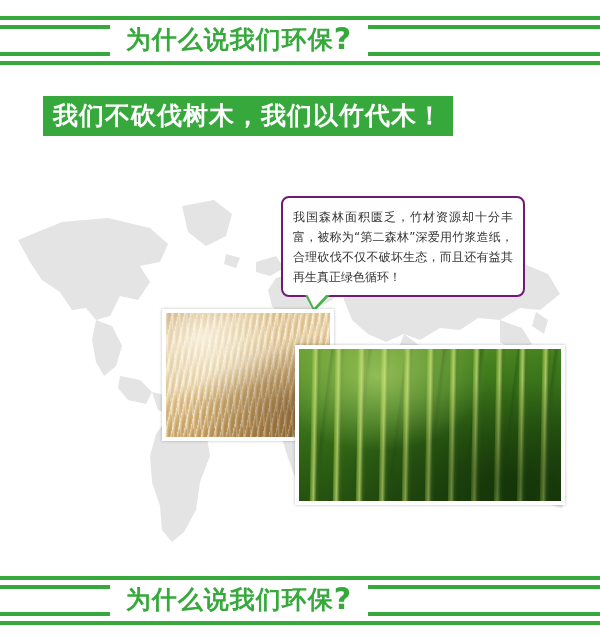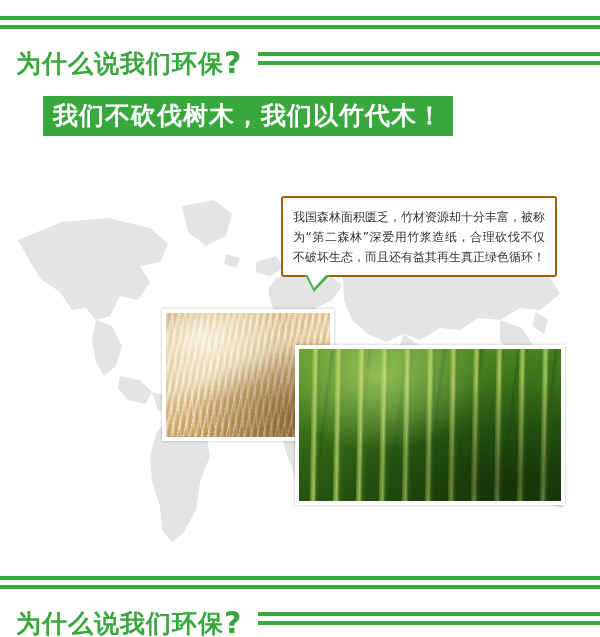--- a/index.html
+++ b/index.html
@@ -35,22 +35,22 @@
   .rule.r1 { top: 8px; }
   .rule.r2 { top: 17px; }
   .rule.r3 { top: 44px; }
   .rule.r4 { top: 53px; }
 
   .banner-title {
     position: absolute;
     top: 14px;
     left: 0;
     width: 478px;
+    text-align: center;
     z-index: 3;
-    margin-top: 24px;
   }
   .banner-title .tbox {
     display: inline-block;
     background: #ffffff;
     padding: 0 16px;
     font-size: 25px;
     font-weight: bold;
     color: #37a93c;
     line-height: 34px;
     letter-spacing: 1px;
@@ -102,24 +102,24 @@
     height: 395px;
     z-index: 1;
   }
   .map-wrap svg { display: block; width: 600px; height: 395px; }
 
   
   .callout {
     position: absolute;
     top: 196px;
     left: 281px;
-    width: 276px;
-    background: #ffffff;
-    border: 2px solid #a16207;
-    border-radius: 3px;
+    width: 244px;
+    background: #ffffff;
+    border: 2px solid #701a75;
+    border-radius: 8px;
     padding: 9px 10px 8px 10px;
     z-index: 6;
   }
   .callout p {
     margin: 0;
     font-size: 12px;
     line-height: 20px;
     color: #333333;
     text-align: justify;
     font-family: "DejaVu Sans", "Liberation Sans", sans-serif;

